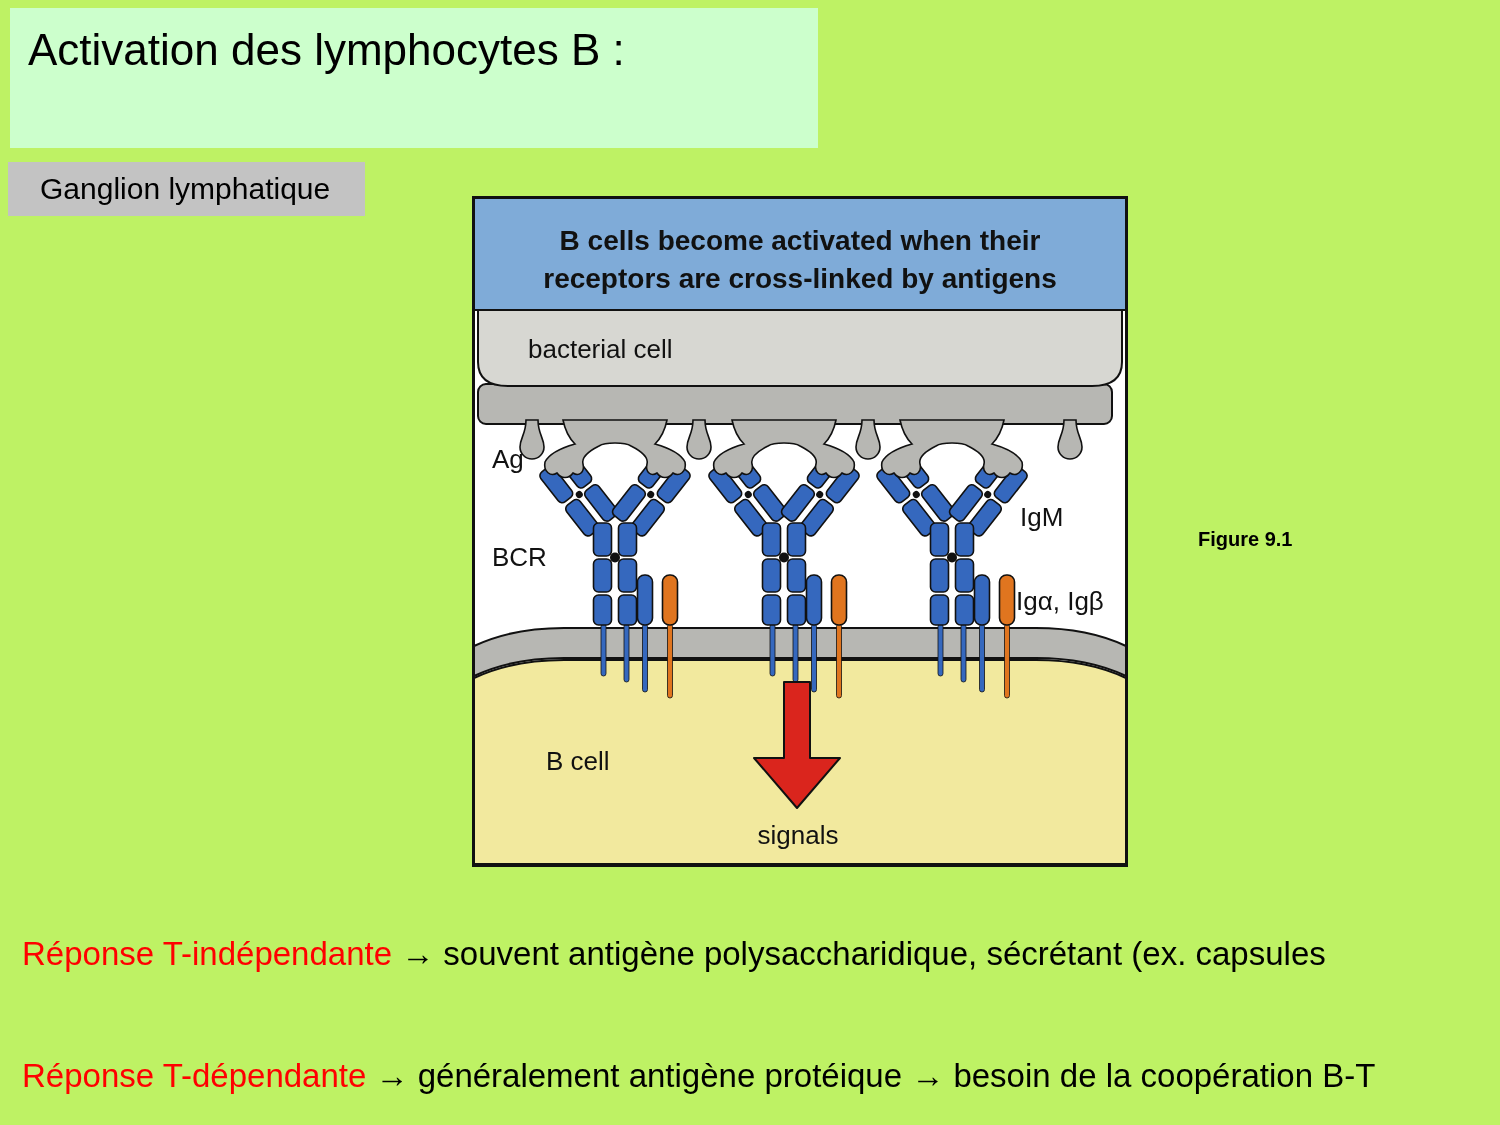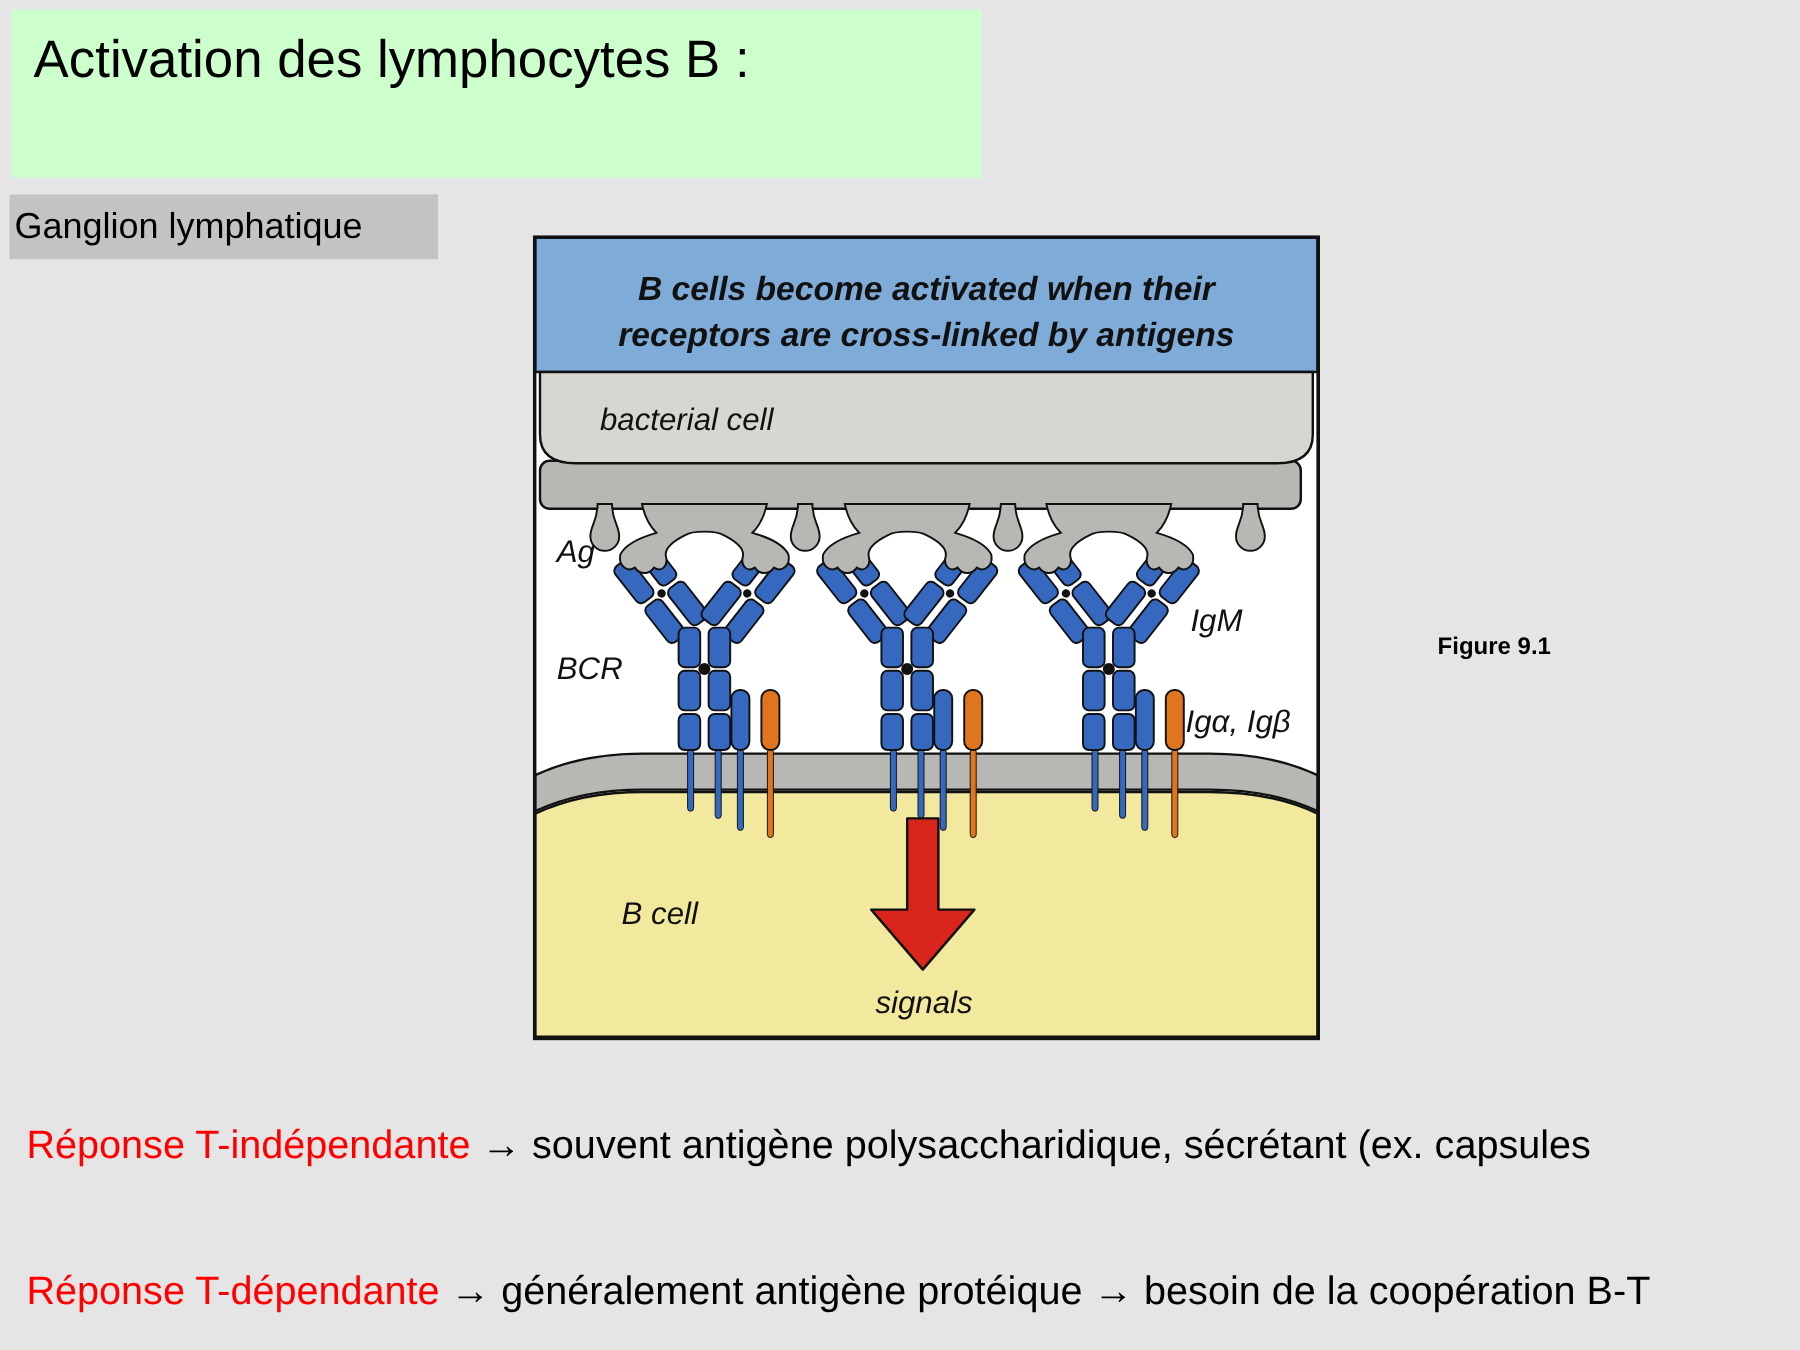--- a/index.html
+++ b/index.html
@@ -3,35 +3,35 @@
 <meta charset="utf-8">
 <style>
   :root{
     --green-bg:#ccffcc; --tag-bg:#c3c3c3; --header-blue:#7fabd8;
     --cell-lightgray:#d7d7d2; --antigen-gray:#b7b7b3; --bcell-yellow:#f2e99e;
     --ig-blue:#3568be; --ig-orange:#e0751f; --arrow-red:#da251d;
     --red-text:#ff0000; --ink:#111111;
   }
   html,body{margin:0;padding:0;background:#fff;}
   .canvas{
-    position:relative; width:1500px; height:1125px; background:#e5e5e5;
+    position:relative; width:1500px; height:1125px; background:#bef264;
     font-family:"Liberation Sans", sans-serif; color:#000; overflow:hidden;
   }
   .title-box{
     position:absolute; left:10px; top:8px; width:808px; height:140px;
     background:var(--green-bg); box-sizing:border-box; padding:12px 0 0 18px;
     font-size:44px; line-height:60px; color:#000;
   }
   .title-box .b{font-weight:bold;}
   .tag{
     position:absolute; left:8px; top:162px; width:357px; height:54px;
     background:var(--tag-bg); font-size:30px; line-height:54px;
-    box-sizing:border-box; padding-left:4px; color:#000;
+    box-sizing:border-box; padding-left:32px; color:#000;
   }
-  .figure-wrap{position:absolute; left:444px; top:196px; width:656px; height:676px;font-style:italic;}
+  .figure-wrap{position:absolute; left:472px; top:196px; width:656px; height:676px;}
   .figure-caption{
     position:absolute; left:1198px; top:528px; font-size:20px; font-weight:bold; color:#000;
   }
   .notes{
     position:absolute; left:22px; width:1460px; font-size:33px; line-height:42px; color:#000;
   }
   .notes.p1{top:933px;}
   .notes.p2{top:1055px;}
   .red{color:var(--red-text);text-align:right;}
   svg text{font-family:"Liberation Sans", sans-serif; fill:var(--ink);}

